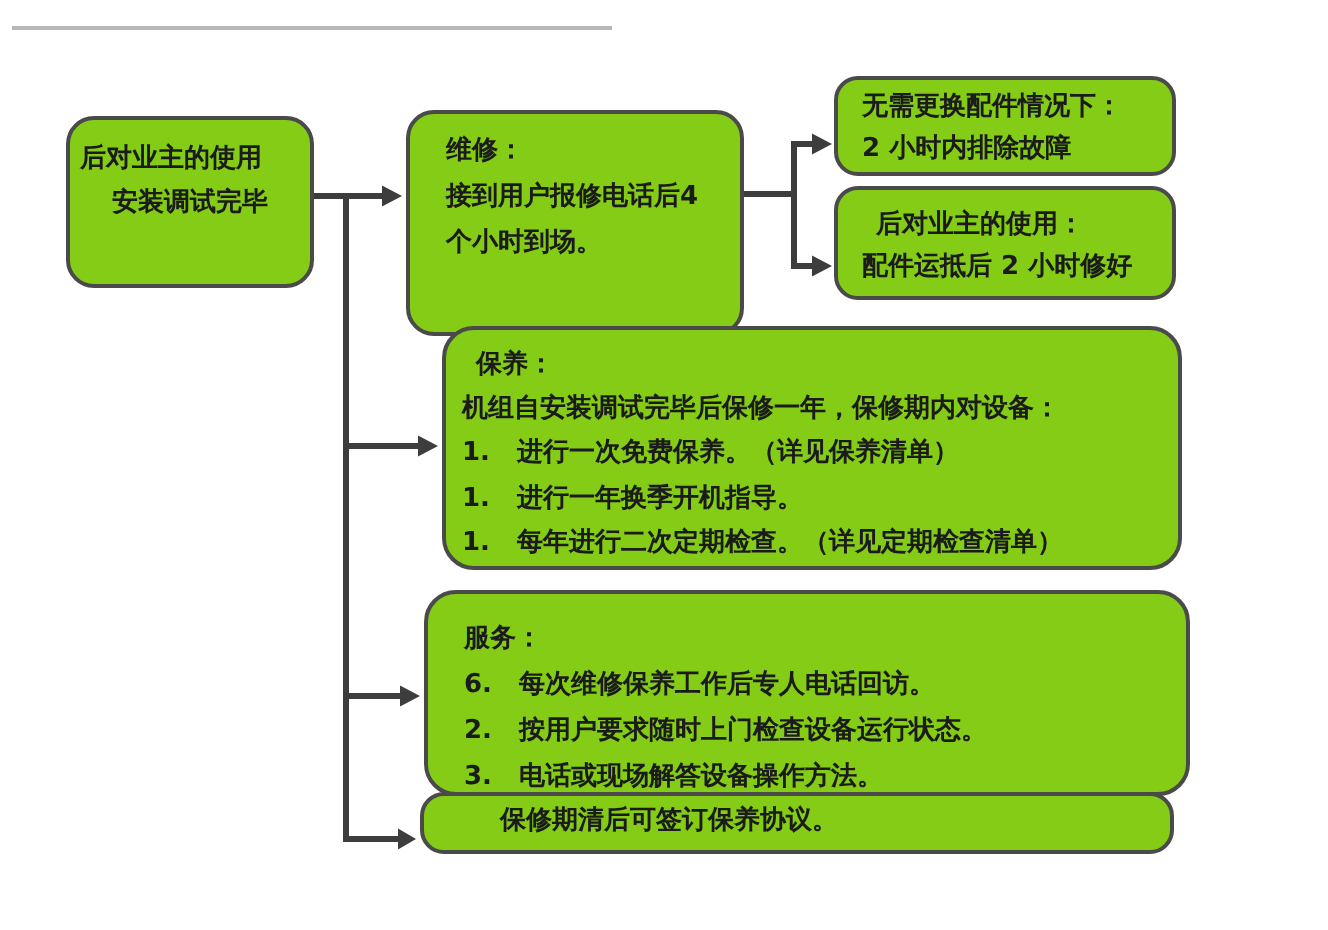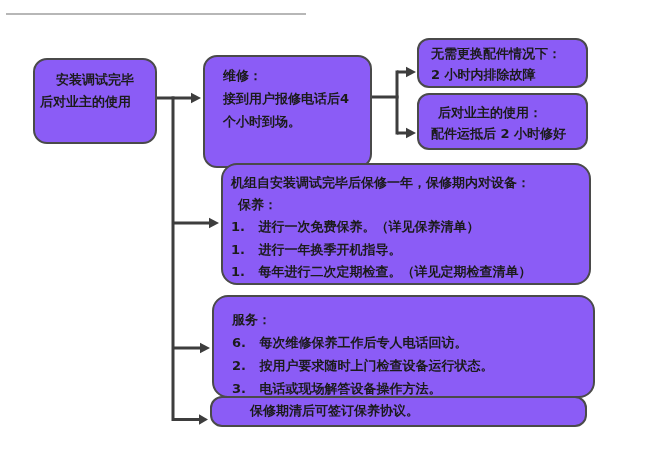--- a/index.html
+++ b/index.html
@@ -3,21 +3,21 @@
 <meta charset="utf-8">
 <style>
   html,body{margin:0;padding:0;background:#ffffff;}
   #stage{
     position:relative;width:664px;height:465px;background:#ffffff;overflow:hidden;
     font-family:"DejaVu Sans",sans-serif;font-weight:700;color:#1b1b1b;
   }
   .top-rule{position:absolute;left:6px;top:13px;width:300px;height:2px;background:#b7b7b7;}
   .box{
     position:absolute;box-sizing:border-box;
-    border:2.5px solid #4a4a4a;border-radius:14px;background:#8b5cf6;
+    border:2.5px solid #4a4a4a;border-radius:14px;background:#84cc16;
   }
   .line{white-space:pre;font-size:13px;}
   .indent{padding-left:16px;}
   .indent-sm{padding-left:7px;}
 
   #left-box{left:33px;top:58px;width:124px;height:86px;padding:9px 2px 0 5px;}
   #left-box .line{line-height:21.5px;}
 
   #repair-box{left:203px;top:55px;width:169px;height:113px;padding:7px 2px 0 18px;}
   #repair-box .line{line-height:23px;}
@@ -64,43 +64,43 @@
 
     <path d="M372 97 H398.5"></path>
     <path d="M397 70.5 V134.5"></path>
     <path d="M397 72 H406"></path>
     <polygon points="406,66.7 416,72 406,77.3"></polygon>
     <path d="M397 133 H406"></path>
     <polygon points="406,127.7 416,133 406,138.3"></polygon>
   </svg>
 
   <div class="box" id="left-box">
+    <div class="line">后对业主的使用</div>
     <div class="line indent">安装调试完毕</div>
-    <div class="line">后对业主的使用</div>
   </div>
 
   <div class="box" id="repair-box">
     <div class="line">维修：</div>
     <div class="line">接到用户报修电话后4</div>
     <div class="line">个小时到场。</div>
   </div>
 
   <div class="box" id="noparts-box">
     <div class="line">无需更换配件情况下：</div>
     <div class="line">2 小时内排除故障</div>
   </div>
 
   <div class="box" id="parts-box">
     <div class="line indent-sm">后对业主的使用：</div>
     <div class="line">配件运抵后 2 小时修好</div>
   </div>
 
   <div class="box" id="maintain-box">
+    <div class="line indent-sm">保养：</div>
     <div class="line">机组自安装调试完毕后保修一年，保修期内对设备：</div>
-    <div class="line indent-sm">保养：</div>
     <div class="line">1.   进行一次免费保养。（详见保养清单）</div>
     <div class="line">1.   进行一年换季开机指导。</div>
     <div class="line">1.   每年进行二次定期检查。（详见定期检查清单）</div>
   </div>
 
   <div class="box" id="service-box">
     <div class="line">服务：</div>
     <div class="line">6.   每次维修保养工作后专人电话回访。</div>
     <div class="line">2.   按用户要求随时上门检查设备运行状态。</div>
     <div class="line">3.   电话或现场解答设备操作方法。</div>

